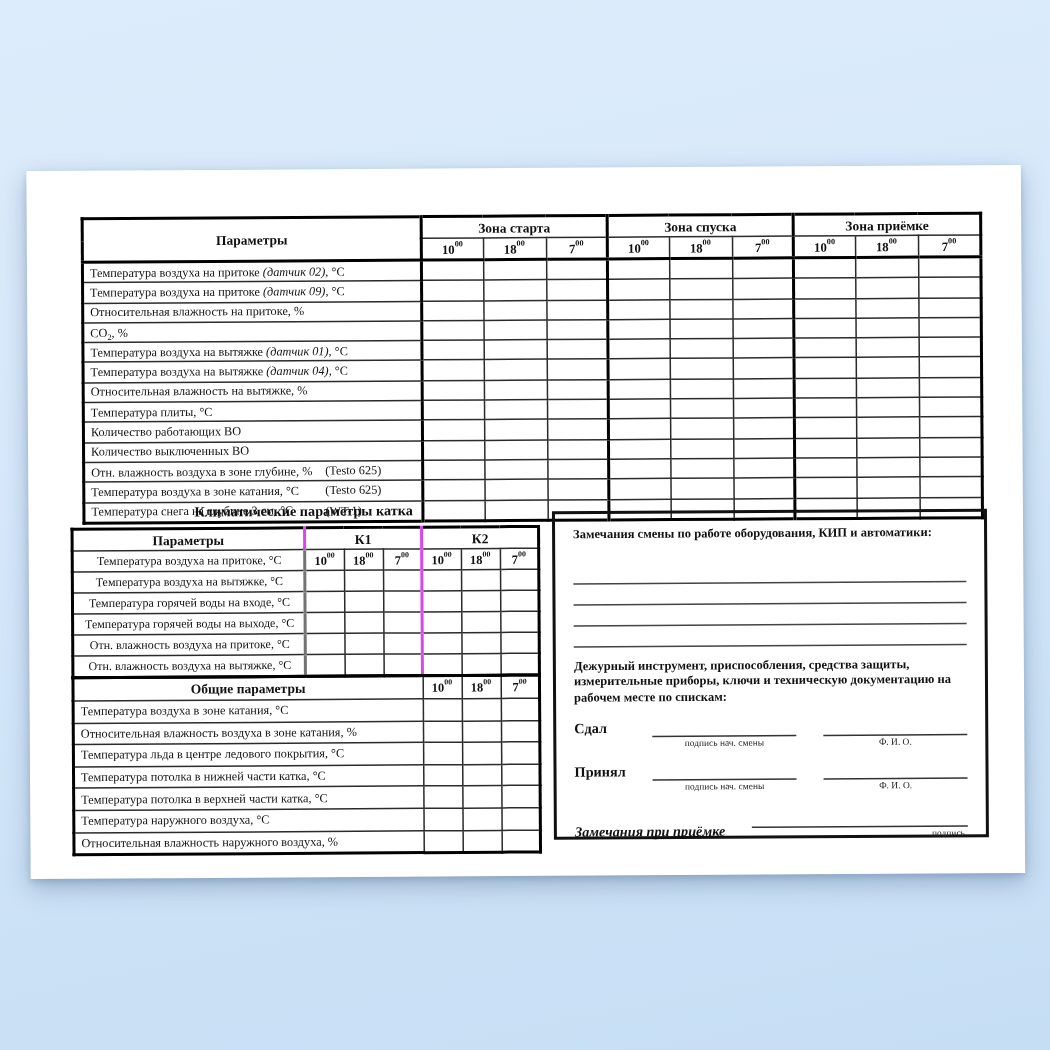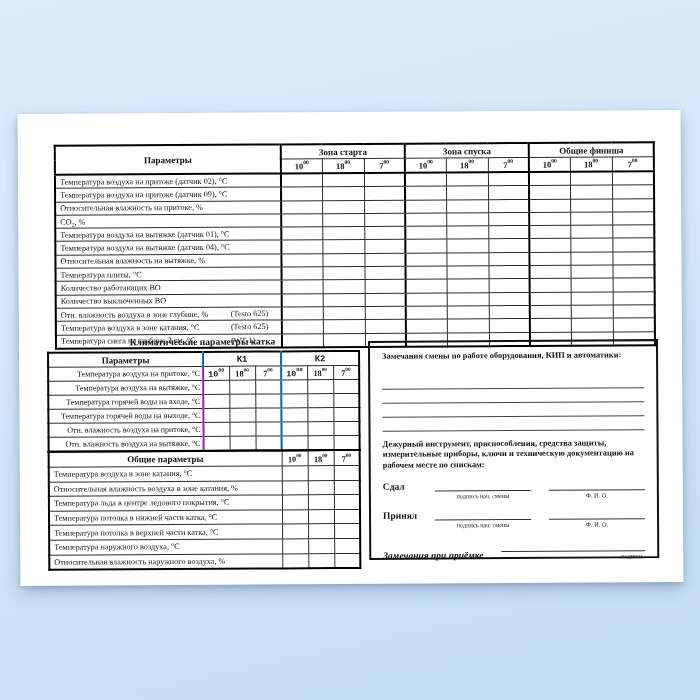--- a/index.html
+++ b/index.html
@@ -17,33 +17,33 @@
   td,th{border:1px solid #2b2b2b;padding:0;font-weight:normal;overflow:hidden;white-space:nowrap;}
   
   .zones-table{position:absolute;left:36px;top:31px;width:601px;border:2px solid #000;}
   .zones-table th{font-weight:bold;text-align:center;font-size:9px;}
   .zones-table .time-th{font-size:8.5px;border-bottom:2px solid #000;}
   .zones-table sup{font-size:5.5px;position:relative;top:-1px;font-weight:bold;}
   .zones-table .param-th{border-right:2px solid #000;border-bottom:2px solid #000;}
   .zone-sep{border-left:2px solid #000;}
   .zones-table td{height:12.3px;}
   .zones-table .lbl{font-size:8.2px;text-align:left;padding:0 3px 0 4px;position:relative;border-right:2px solid #000;}
-  .lbl .it{}
+  .lbl .it{font-style:italic;}
   .lbl .sub{font-size:5.6px;position:relative;top:2.5px;}
-  .lbl .note{position:absolute;left:174px;top:50%;transform:translateY(-50%);}
+  .lbl .note{position:absolute;left:160px;top:50%;transform:translateY(-50%);}
   .hdr-row1 th{height:13px;}
   .hdr-row2 th{height:13px;}
   
   .climate-title{position:absolute;left:28px;top:224px;width:311px;text-align:center;
     font-weight:bold;font-size:9.5px;}
   .climate-table{position:absolute;left:28px;top:238px;width:311px;border:2px solid #000;}
   .climate-table th{font-weight:bold;text-align:center;font-size:9px;height:13px;}
-  .climate-table .grp{border-left:2px solid #0369a1;font-family:Liberation Mono, monospace;}
+  .climate-table .grp{border-left:2px solid #d946ef;}
   .climate-table td{height:13px;font-size:8.5px;text-align:center;}
-  .climate-table .lbl2{font-size:8px;text-align:right;padding:0 2px 0 3px;border-right:2px solid #a21caf;}
+  .climate-table .lbl2{font-size:8px;text-align:center;padding:0 2px 0 3px;border-right:2px solid #737373;}
   .climate-table .tcell{font-weight:bold;font-size:8.3px;}
   .climate-table sup,.general-table sup{font-size:5.3px;position:relative;top:-1px;font-weight:bold;}
   .general-table{position:absolute;left:28px;top:337px;width:311px;border:2px solid #000;}
   .general-table th{font-weight:bold;text-align:center;font-size:9px;height:14px;}
   .general-table .time-th2{font-size:8.3px;}
   .general-table td{height:13.6px;}
   .general-table .lbl3{font-size:8.2px;text-align:left;padding:0 3px 0 4px;}
   
   .notes-box{position:absolute;left:349px;top:229px;width:290px;height:219px;
     border:2px solid #111;box-sizing:border-box;padding:9px 12px 6px 12px;}
@@ -78,21 +78,21 @@
         <col style="width:41px">
       <col style="width:41px">
         <col style="width:42px">
         <col style="width:42px">
     </colgroup>
     <tbody>
         <tr class="hdr-row1">
       <th class="param-th" rowspan="2">Параметры</th>
       <th colspan="3" class="zone-sep">Зона старта</th>
       <th colspan="3" class="zone-sep">Зона спуска</th>
-      <th colspan="3" class="zone-sep">Общие финиша</th>
+      <th colspan="3" class="zone-sep">Зона приёмке</th>
     </tr>
     <tr class="hdr-row2">
       <th class="time-th zone-sep"><span>10</span><sup>00</sup></th>
       <th class="time-th"><span>18</span><sup>00</sup></th>
       <th class="time-th"><span>7</span><sup>00</sup></th>
       <th class="time-th zone-sep"><span>10</span><sup>00</sup></th>
       <th class="time-th"><span>18</span><sup>00</sup></th>
       <th class="time-th"><span>7</span><sup>00</sup></th>
       <th class="time-th zone-sep"><span>10</span><sup>00</sup></th>
       <th class="time-th"><span>18</span><sup>00</sup></th>

